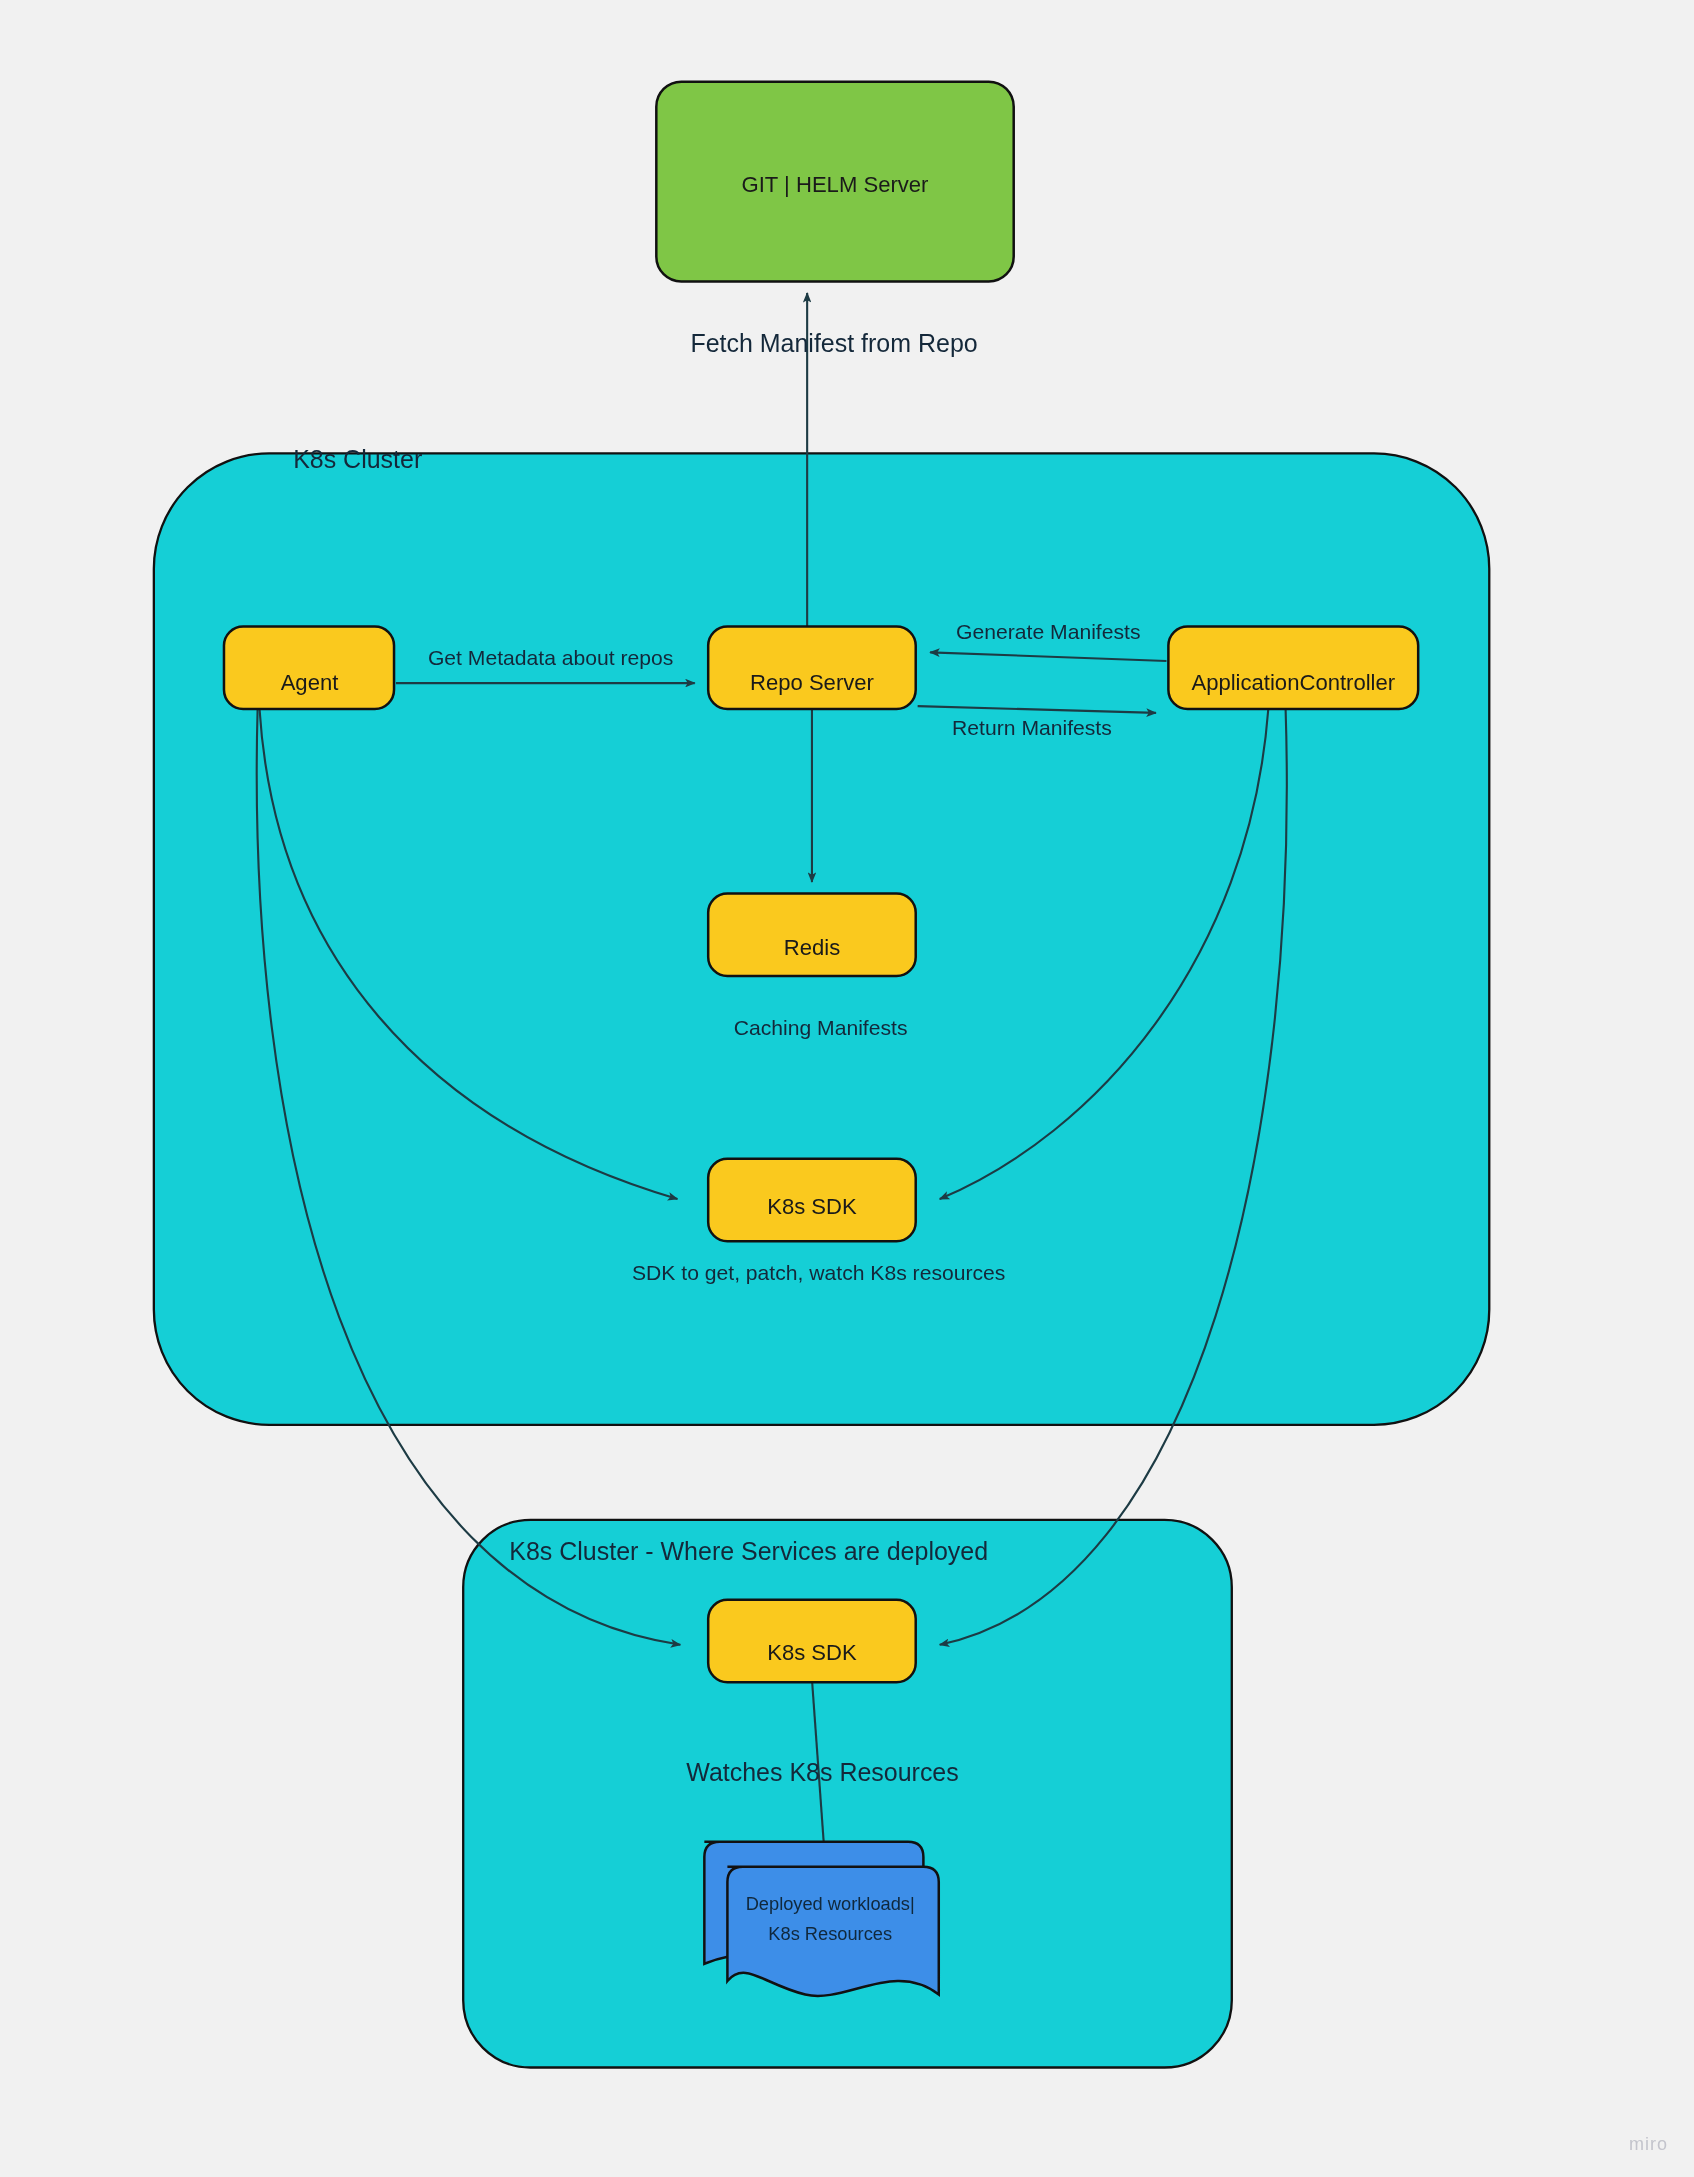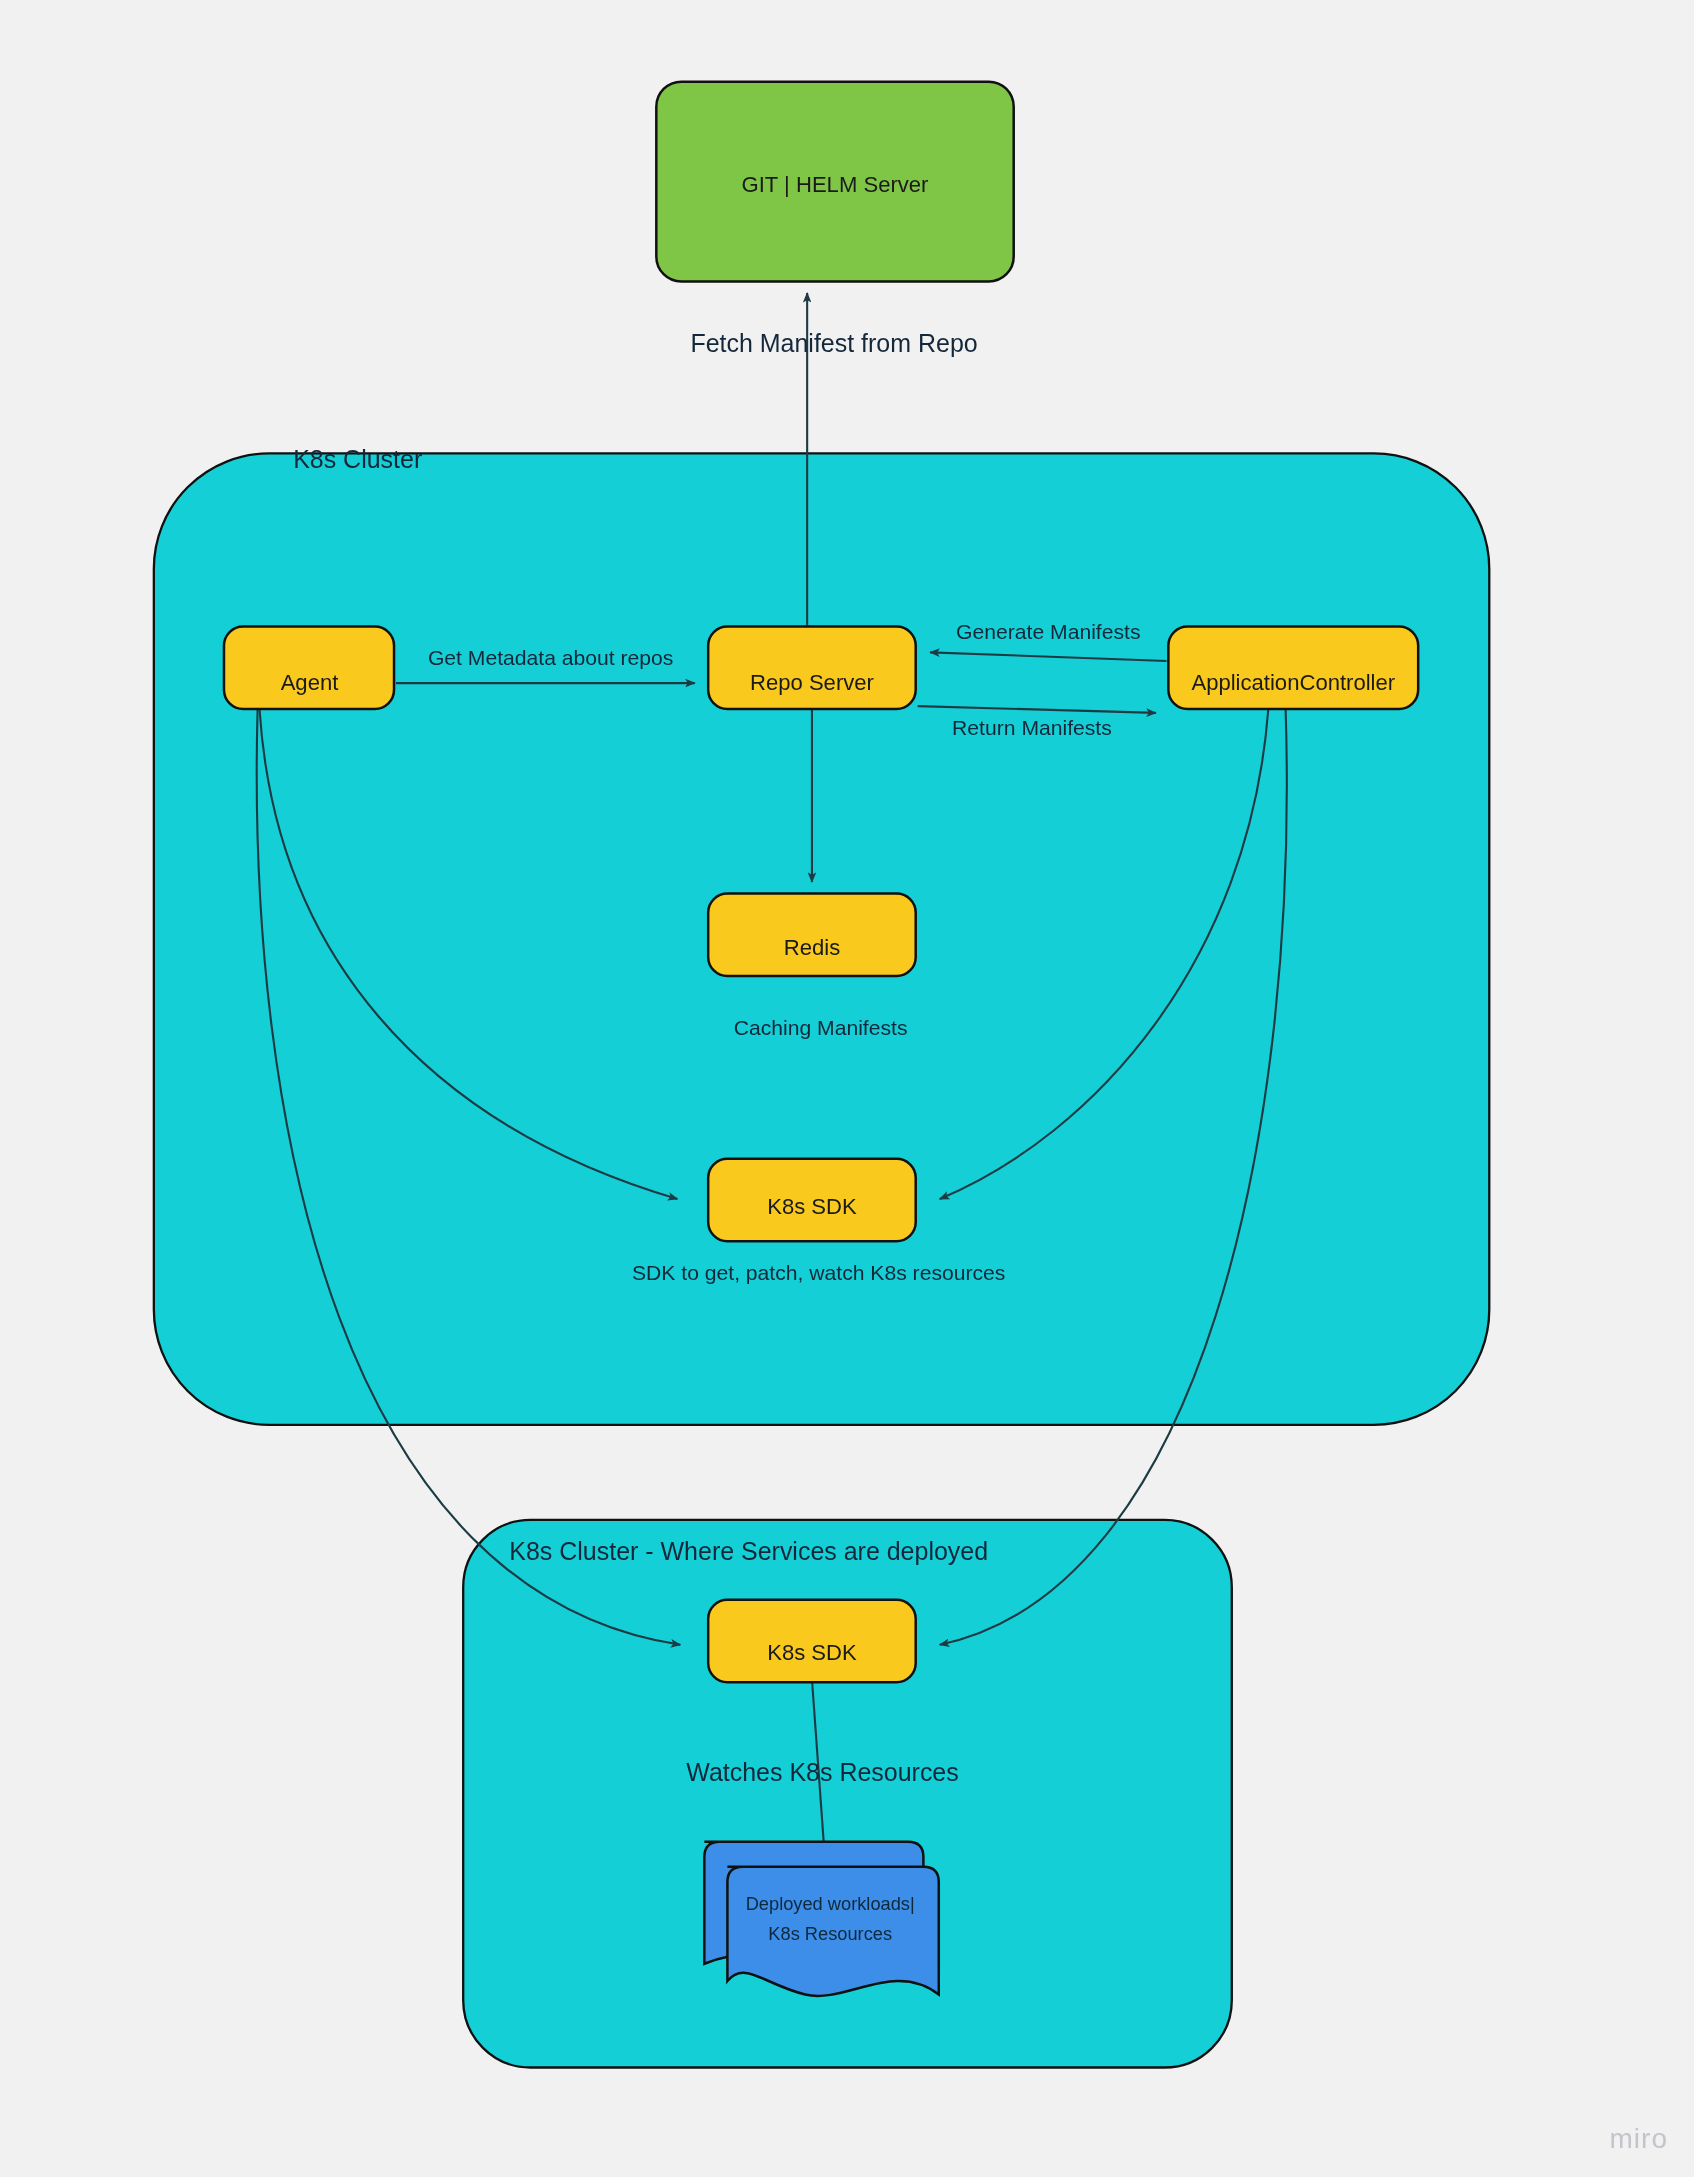--- a/index.html
+++ b/index.html
@@ -72,21 +72,21 @@
   .edge-path {
     fill: none;
     stroke: #1d3b44;
     stroke-width: 2.2;
   }
   .watermark {
     position: absolute;
     right: 27px;
     bottom: 23px;
     font-family: "Liberation Sans", sans-serif;
-    font-size: 28px;
+    font-size: 18px;
     letter-spacing: 1px;
     color: #c3c4cc;
     user-select: none;
   }
 </style>
 </head>
 <body>
 
 <div id="canvas">
 

